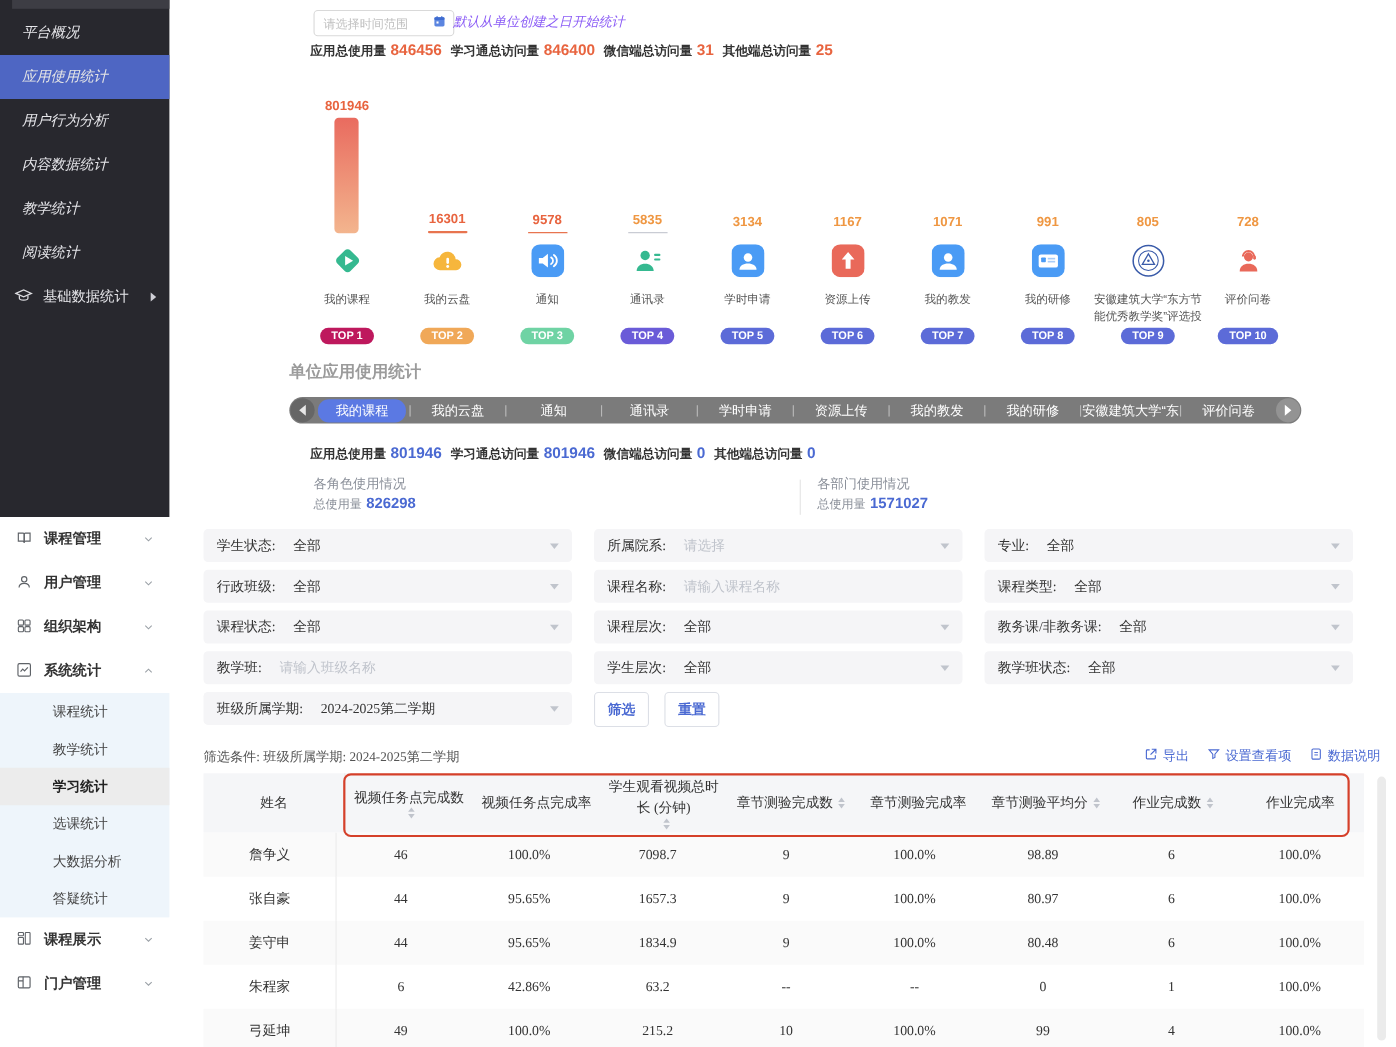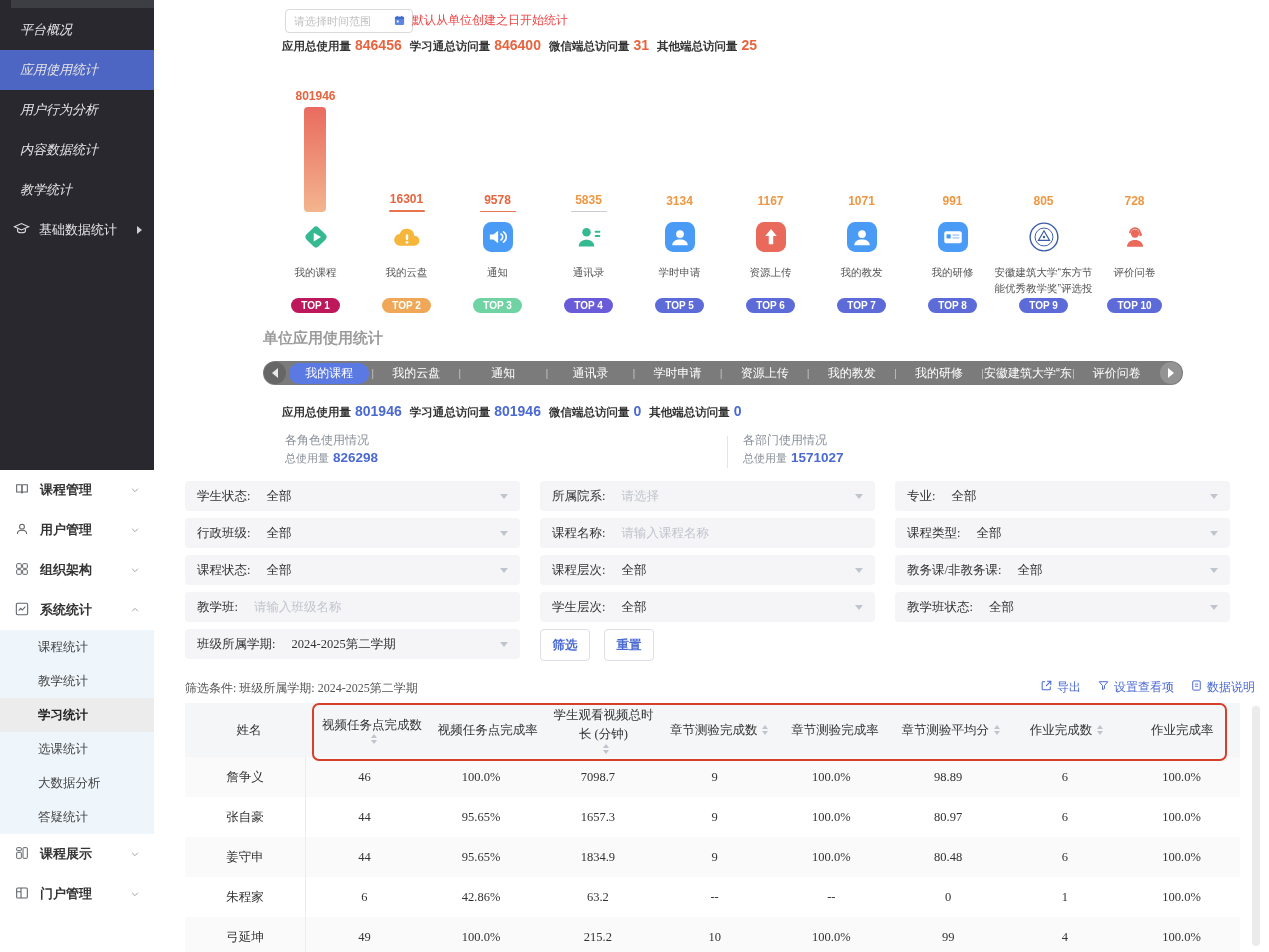--- a/index.html
+++ b/index.html
@@ -13,28 +13,28 @@
   .dk-item.sel{background:#4e66c3;color:#e5e5e5;}
   .dk-parent{height:40px;display:flex;align-items:center;padding:0 12px 0 13px;color:#e6e6ea;font-size:13px;}
   .dk-parent .lbl{margin-left:9px;flex:1;}
   .dk-arrow{width:0;height:0;border-left:5px solid #cfcfd6;border-top:4px solid transparent;border-bottom:4px solid transparent;}
   .sidebar-light{position:absolute;left:0;top:470px;width:154px;height:482px;background:#fff;}
   .lt-item{height:40px;display:flex;align-items:center;padding:0 14px;font-size:13px;color:#333;cursor:pointer;}
   .lt-item .lbl{margin-left:10px;flex:1;font-weight:600;}
   .chev{display:inline-flex;}
   .chev.up{transform:rotate(180deg);}
   .submenu{background:#eef5fb;}
-  .sub-item{height:34px;line-height:34px;padding-left:38px;font-size:12.5px;color:#444;cursor:pointer;}
+  .sub-item{height:34px;line-height:34px;padding-left:48px;font-size:12.5px;color:#444;cursor:pointer;}
   .sub-item.sel{background:#ececec;font-weight:600;color:#222;}
   
   .main{position:absolute;left:154px;top:0;width:1115px;height:878px;}
   .date-input{position:absolute;left:131px;top:9px;width:112px;height:22px;border:1px solid #d9d9d9;border-radius:4px;
       display:flex;align-items:center;padding:0 6px 0 8px;font-size:11px;color:#bfbfbf;background:#fff;}
   .date-input .ph{flex:1;}
-  .hint{position:absolute;left:258px;top:12px;font-size:12px;color:#ef4444;}
+  .hint{position:absolute;left:258px;top:12px;font-size:12px;color:#8b5cf6;font-style:italic;}
   .stats-line{position:absolute;display:flex;align-items:baseline;gap:8px;font-size:11.5px;font-weight:700;color:#333;}
   .stats-line .pair{display:flex;align-items:baseline;gap:4px;}
   .stats-line .val{font-size:14px;font-weight:700;}
   .stats1{left:128px;top:37px;}
   .stats2{left:128px;top:403px;}
   
   .chart-row{position:absolute;left:116px;top:88px;width:912px;display:flex;}
   .chart-col{width:91px;display:flex;flex-direction:column;align-items:center;}
   .bar-area{height:124px;display:flex;flex-direction:column;justify-content:flex-end;align-items:center;}
   .bar-num{font-size:12px;font-weight:700;margin-bottom:4px;}
@@ -97,20 +97,21 @@
 <body>
 
 <div class="sidebar-dark">
   <div class="dk-strip"></div>
   <div class="dk-list" id="dark-menu">
       <div class="dk-item ">平台概况</div>
       <div class="dk-item sel">应用使用统计</div>
       <div class="dk-item ">用户行为分析</div>
       <div class="dk-item ">内容数据统计</div>
       <div class="dk-item ">教学统计</div>
+      <div class="dk-item ">阅读统计</div>
       <div class="dk-parent">
    <span><svg width="17" height="17" viewBox="0 0 24 24">
             <path d="M2 9.5L12 5l10 4.5-10 4.5z" fill="none" stroke="#dcdce0" stroke-width="1.6"></path>
             <path d="M6.5 12.3v3.3c0 1.3 2.5 2.4 5.5 2.4s5.5-1.1 5.5-2.4v-3.3" fill="none" stroke="#dcdce0" stroke-width="1.6"></path>
           </svg></span>
    <span class="lbl">基础数据统计</span>
    <span class="dk-arrow"></span>
       </div>
     </div>
 </div>

